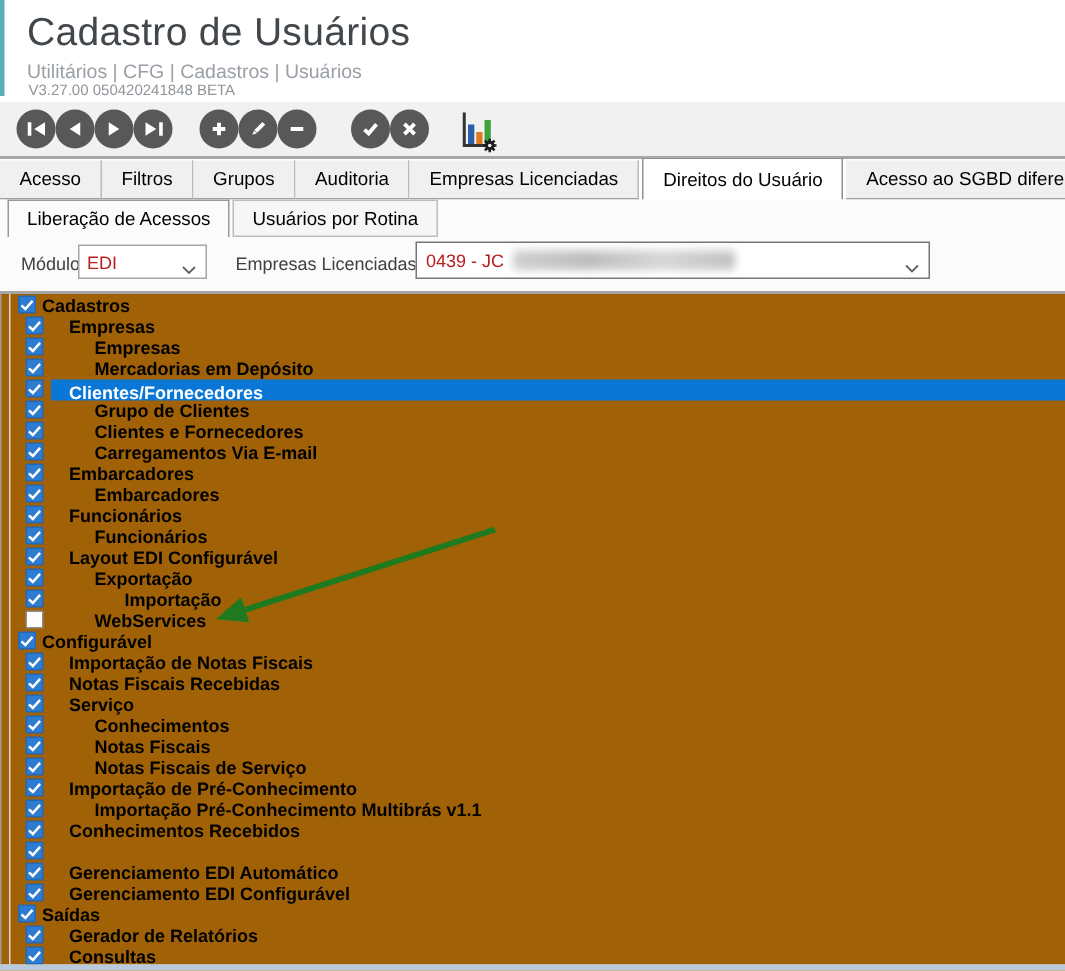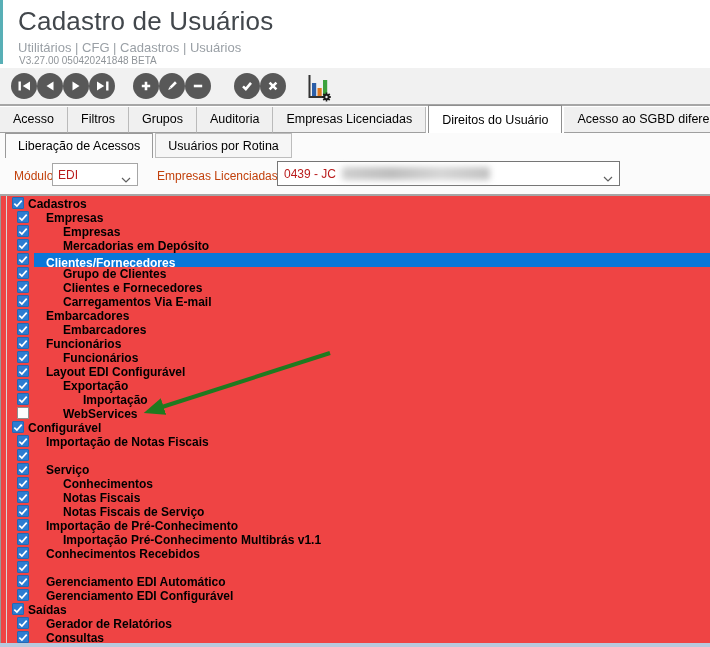--- a/index.html
+++ b/index.html
@@ -30,31 +30,31 @@
   .tab:first-of-type{border-left:1px solid #bababa;}
   .tab.active{background:#ffffff;border:1px solid #8f8f8f;border-bottom:none;height:28px;line-height:28px;margin:0 2px;cursor:default;}
   
   .subtabbar{position:absolute;left:0;top:133px;width:710px;height:25px;display:flex;align-items:flex-end;background:#fbfbfb;}
   .subtab-lead{width:5px;height:25px;}
   .subtab{height:25px;line-height:24px;padding:0 12px;font-size:12.5px;color:#000;box-sizing:border-box;white-space:nowrap;cursor:pointer;}
   .subtab.active{background:#fbfbfb;border:1px solid #9a9a9a;border-bottom:none;cursor:default;}
   .subtab.inactive{background:#f6f6f6;border:1px solid #bdbdbd;margin-left:2px;}
   
   .formrow{position:absolute;left:0;top:158px;width:710px;height:36px;background:#fbfbfb;border-bottom:2px solid #a6a6a6;box-sizing:content-box;}
-  .flabel{position:absolute;font-size:12px;color:#c2410c;top:11px;}
+  .flabel{position:absolute;font-size:12px;color:#404040;top:11px;}
   .lbl-modulo{left:14px;}
   .lbl-empresas{left:157px;}
   .combo{position:absolute;background:#fff;box-sizing:border-box;display:flex;align-items:center;font-size:12px;color:#b91c1c;cursor:pointer;}
   .combo .chev{position:absolute;right:6px;top:50%;margin-top:-3px;}
   .combo-modulo{left:52px;top:5px;width:86px;height:23px;border:1px solid #a6a6a6;padding-left:5px;}
   .combo-empresas{left:277px;top:3px;width:343px;height:25px;border:1px solid #767676;padding-left:6px;}
   .redact{display:inline-block;width:148px;height:13px;margin-left:6px;border-radius:2px;
           background:linear-gradient(90deg,#cfcfcf,#bdbdbd,#d6d6d6,#c2c2c2);filter:blur(3px);}
   
-  .tree{position:absolute;left:0;top:196px;width:710px;height:447px;background:#ef4444;border-left:1px solid #9a9a9a;}
+  .tree{position:absolute;left:0;top:196px;width:710px;height:447px;background:#a16207;border-left:1px solid #9a9a9a;}
   .tree::before{content:"";position:absolute;left:5px;top:0;bottom:0;width:1px;background:#d7d7d7;}
   .trow{position:absolute;left:0;width:710px;height:14px;}
   .trow .hl{position:absolute;left:33px;right:0;top:0;bottom:0;background:#0a77d7;}
   .cb{position:absolute;top:0;width:12px;height:12px;box-sizing:border-box;border-radius:1px;cursor:pointer;}
   .cb.checked{background:#2d7cd1;border:1px solid #2368b5;}
   .cb.unchecked{background:#fdfdfd;border:1px solid #8e8e8e;}
   .cb svg{display:block;margin:1px auto 0;}
   .tlabel{position:absolute;top:0;font-size:12px;font-weight:bold;color:#000;line-height:14px;white-space:nowrap;cursor:default;}
   .trow.selected .tlabel{color:#fff;position:relative;z-index:1;}
   
@@ -318,20 +318,21 @@
         </svg>
       </span>
       <span class="tlabel" style="left: 45px;">Importação de Notas Fiscais</span>
     </div>
     <div class="trow" style="top: 253px;">
       <span class="cb checked" style="left: 16px;">
         <svg width="10" height="9" viewBox="0 0 10 9">
           <path d="M1.3 4.6 L3.9 7 L8.7 1.6" stroke="#fff" stroke-width="1.7" fill="none"></path>
         </svg>
       </span>
+      <span class="tlabel" style="left: 45px;">Notas Fiscais Recebidas</span>
     </div>
     <div class="trow" style="top: 267px;">
       <span class="cb checked" style="left: 16px;">
         <svg width="10" height="9" viewBox="0 0 10 9">
           <path d="M1.3 4.6 L3.9 7 L8.7 1.6" stroke="#fff" stroke-width="1.7" fill="none"></path>
         </svg>
       </span>
       <span class="tlabel" style="left: 45px;">Serviço</span>
     </div>
     <div class="trow" style="top: 281px;">

